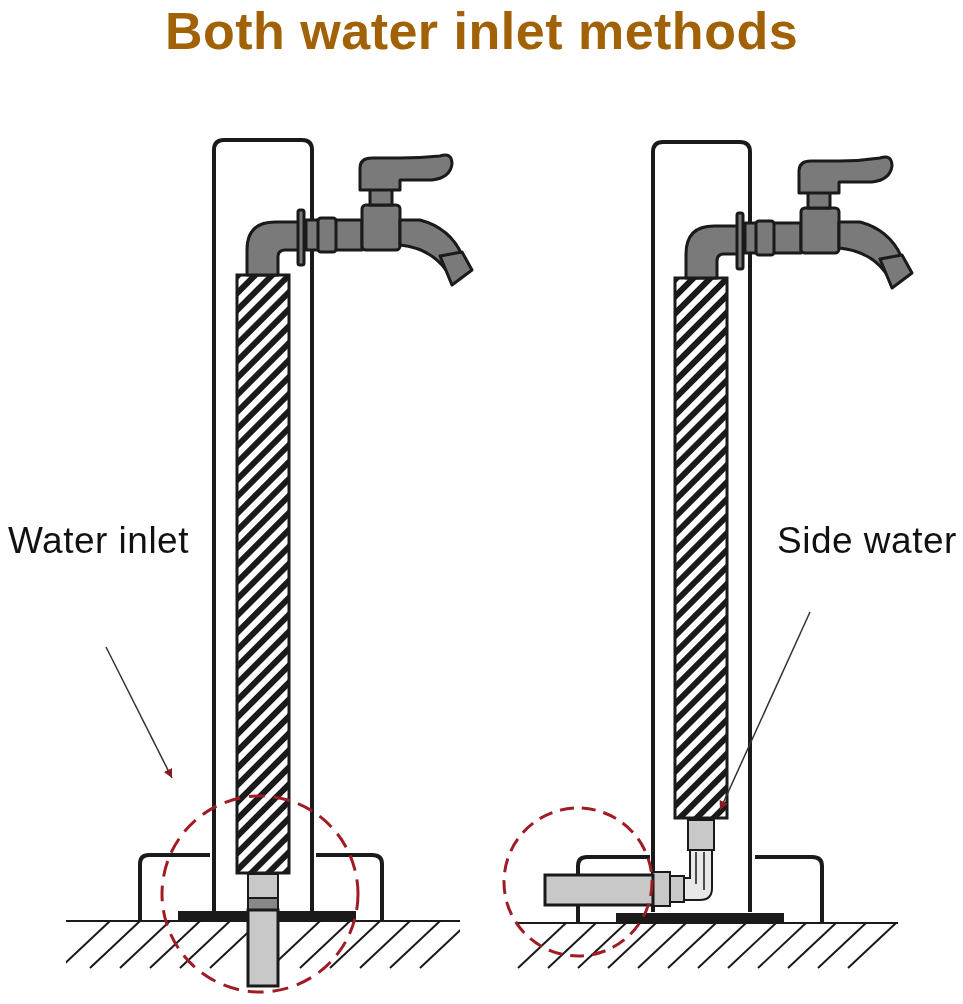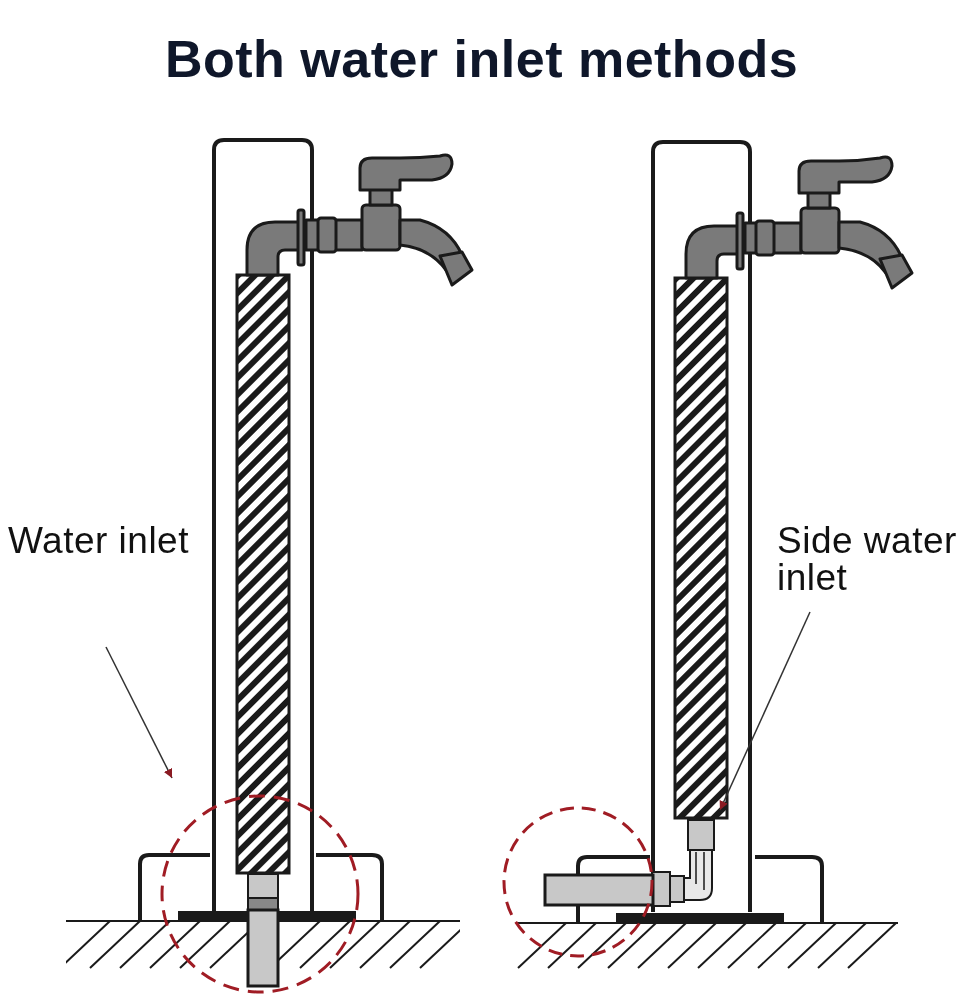--- a/index.html
+++ b/index.html
@@ -1,20 +1,20 @@
 <!DOCTYPE html>
 <html><head>
 <meta charset="utf-8">
 <style>
   html, body { margin: 0; padding: 0; background: #ffffff; }
   body { width: 963px; height: 1004px; position: relative; overflow: hidden; font-family: "Liberation Sans", sans-serif; }
   .title {
     position: absolute; left: 0; top: 2px; width: 963px; text-align: center;
-    color: #0f172a; font-weight: bold; font-size: 52px; line-height: 58px;
-    font-family: "Liberation Sans", sans-serif; letter-spacing: 0.5px; margin-top: 28px;
+    color: #a16207; font-weight: bold; font-size: 52px; line-height: 58px;
+    font-family: "Liberation Sans", sans-serif; letter-spacing: 0.5px;
   }
   .label {
     position: absolute; color: #111; font-size: 37px; line-height: 37px;
     font-family: "Liberation Sans", sans-serif; letter-spacing: 0.5px;
   }
   .label-left { left: 8px; top: 522px; }
   .label-right { left: 777px; top: 522px; }
   svg.diagram { position: absolute; left: 0; top: 0; }
 </style>
 </head>
@@ -136,14 +136,13 @@
     <line x1="810" y1="612" x2="720" y2="810" stroke="#333" stroke-width="1.5" marker-end="url(#arrowhead)"></line>
   </g>
 </svg>
 
 <div class="label label-left">
   <div>Water inlet</div>
 </div>
 
 <div class="label label-right">
   <div>Side water</div>
-  <div>inlet</div>
 </div>
 
 </body></html>

